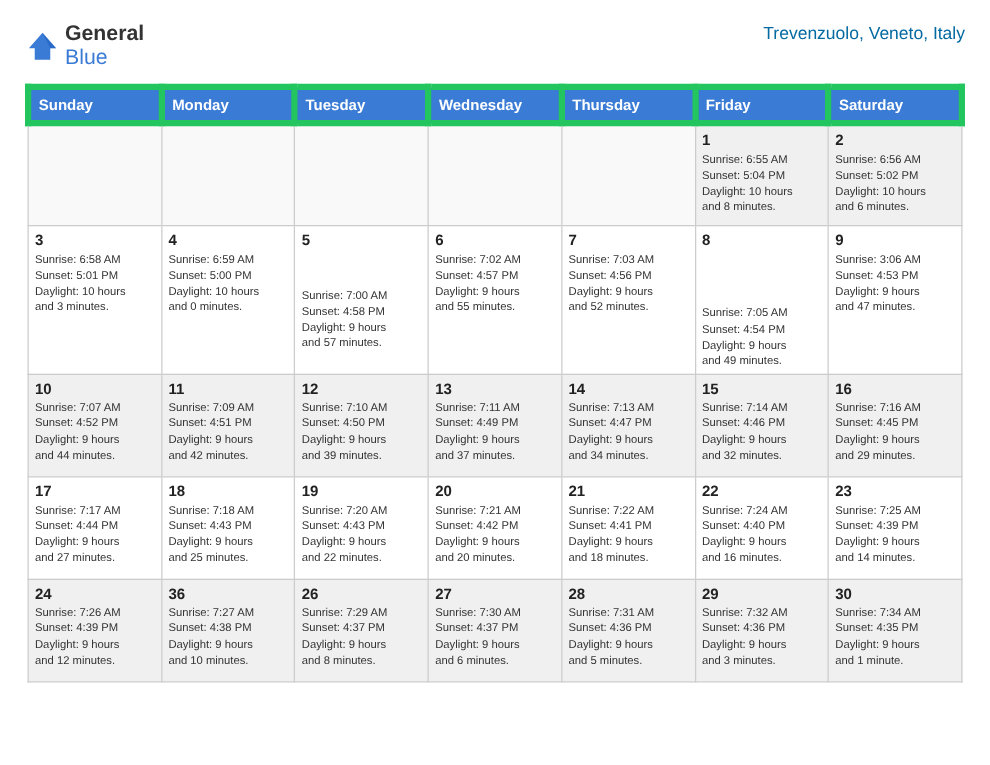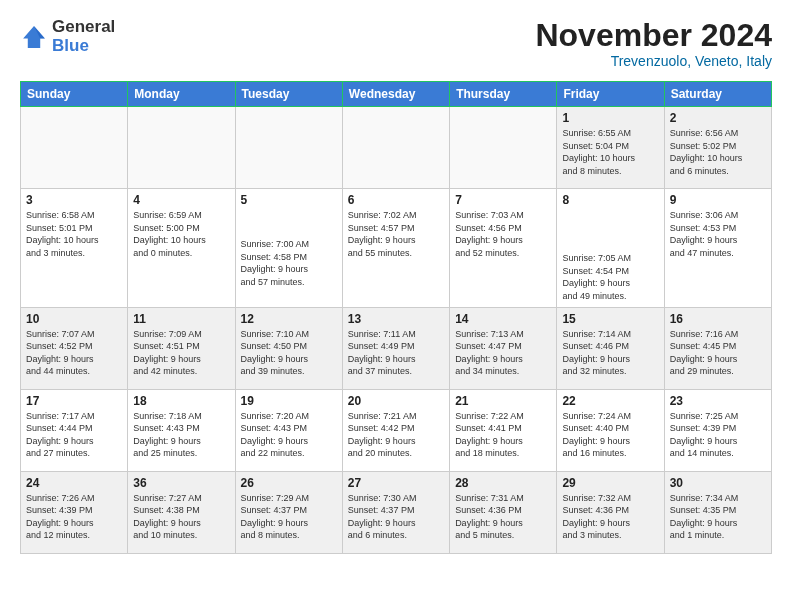--- a/index.html
+++ b/index.html
@@ -33,21 +33,21 @@
       flex-direction: column;
       line-height: 1.1;
     }
     .logo-general {
       font-size: 17px;
       font-weight: bold;
       color: #333;
     }
     .logo-blue {
       font-size: 17px;
-      font-weight: bold;
+      font-weight: normal;
       color: #3a7bd5;
     }
     .logo-icon {
       width: 28px;
       height: 28px;
     }
     .title-block {
       text-align: right;
     }
     .month-title {
@@ -67,21 +67,21 @@
       width: 100%;
       table-layout: fixed;
     }
     .calendar th {
       background: #3a7bd5;
       color: #fff;
       font-size: 12px;
       font-weight: bold;
       padding: 5px 6px;
       text-align: left;
-      border: 1px solid #22c55e;
+      border: 5px solid #22c55e;
     }
     .calendar td {
       vertical-align: top;
       border: 1px solid #ccc;
       padding: 4px 5px;
       font-size: 9.5px;
       color: #333;
       height: 82px;
     }
     .calendar td.empty {
@@ -112,21 +112,20 @@
       <svg class="logo-icon" viewBox="0 0 36 36">
         <polygon points="18,4 32,20 26,20 26,32 10,32 10,20 4,20" fill="#3a7bd5"></polygon>
         <polygon points="18,4 32,20 26,20" fill="#1a5bbf" opacity="0.5"></polygon>
       </svg>
       <div class="logo-text">
         <span class="logo-general">General</span>
         <span class="logo-blue">Blue</span>
       </div>
     </div>
     <div class="title-block">
-      <div class="month-title">November 2024</div>
       <div class="location">Trevenzuolo, Veneto, Italy</div>
     </div>
   </div>
 
   <table class="calendar">
     <thead>
       <tr>
         <th>Sunday</th>
         <th>Monday</th>
         <th>Tuesday</th>

